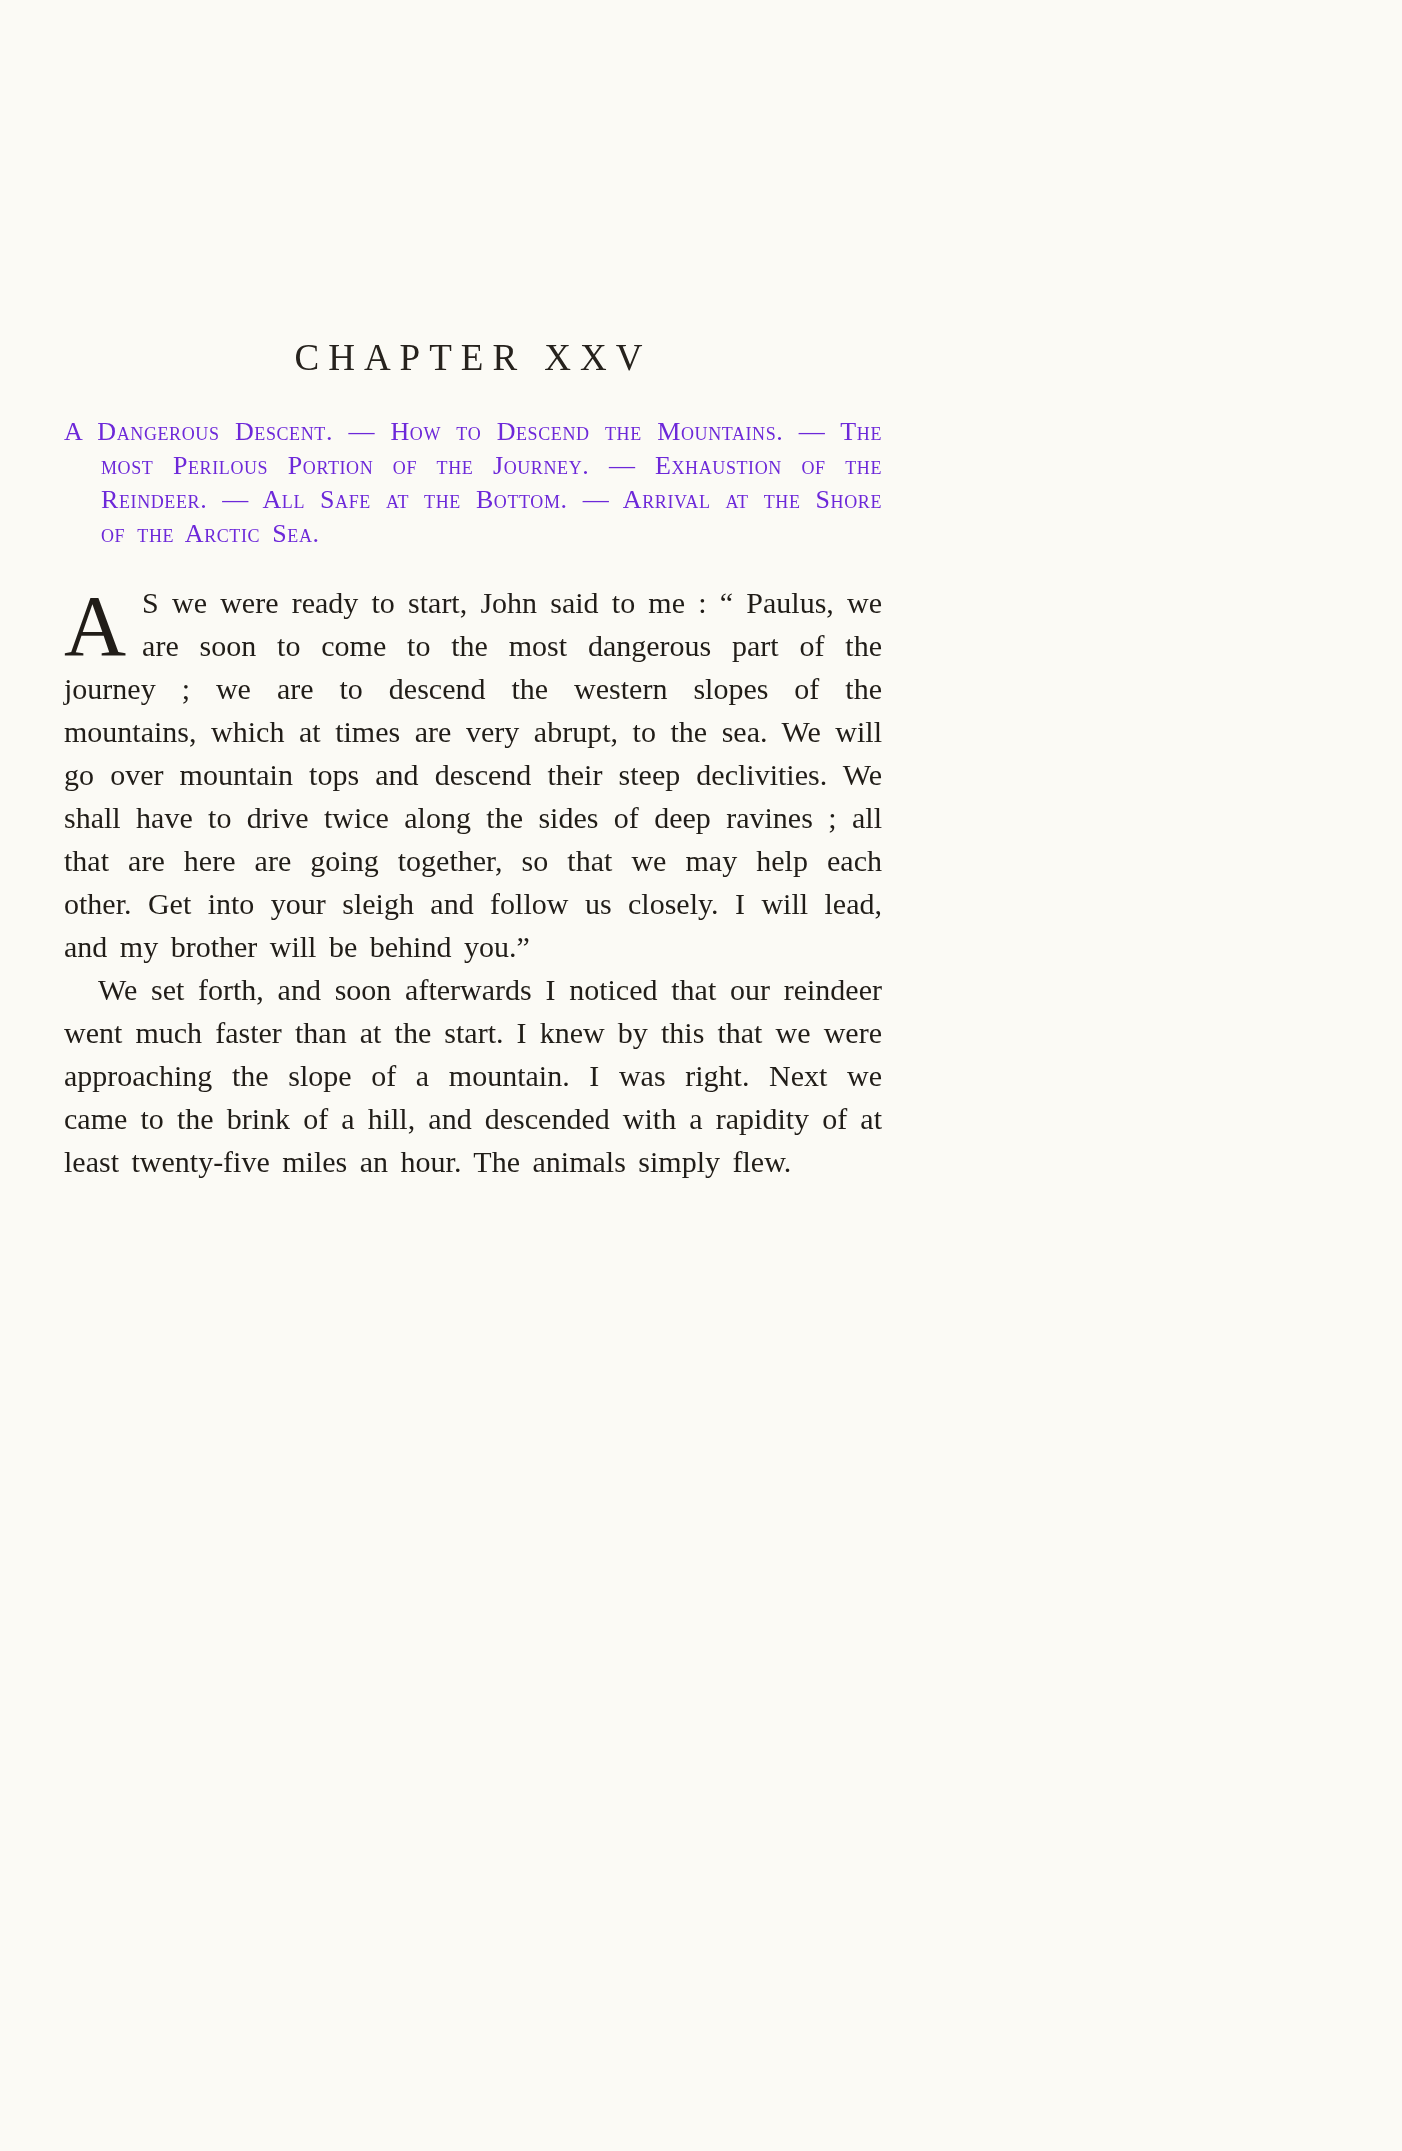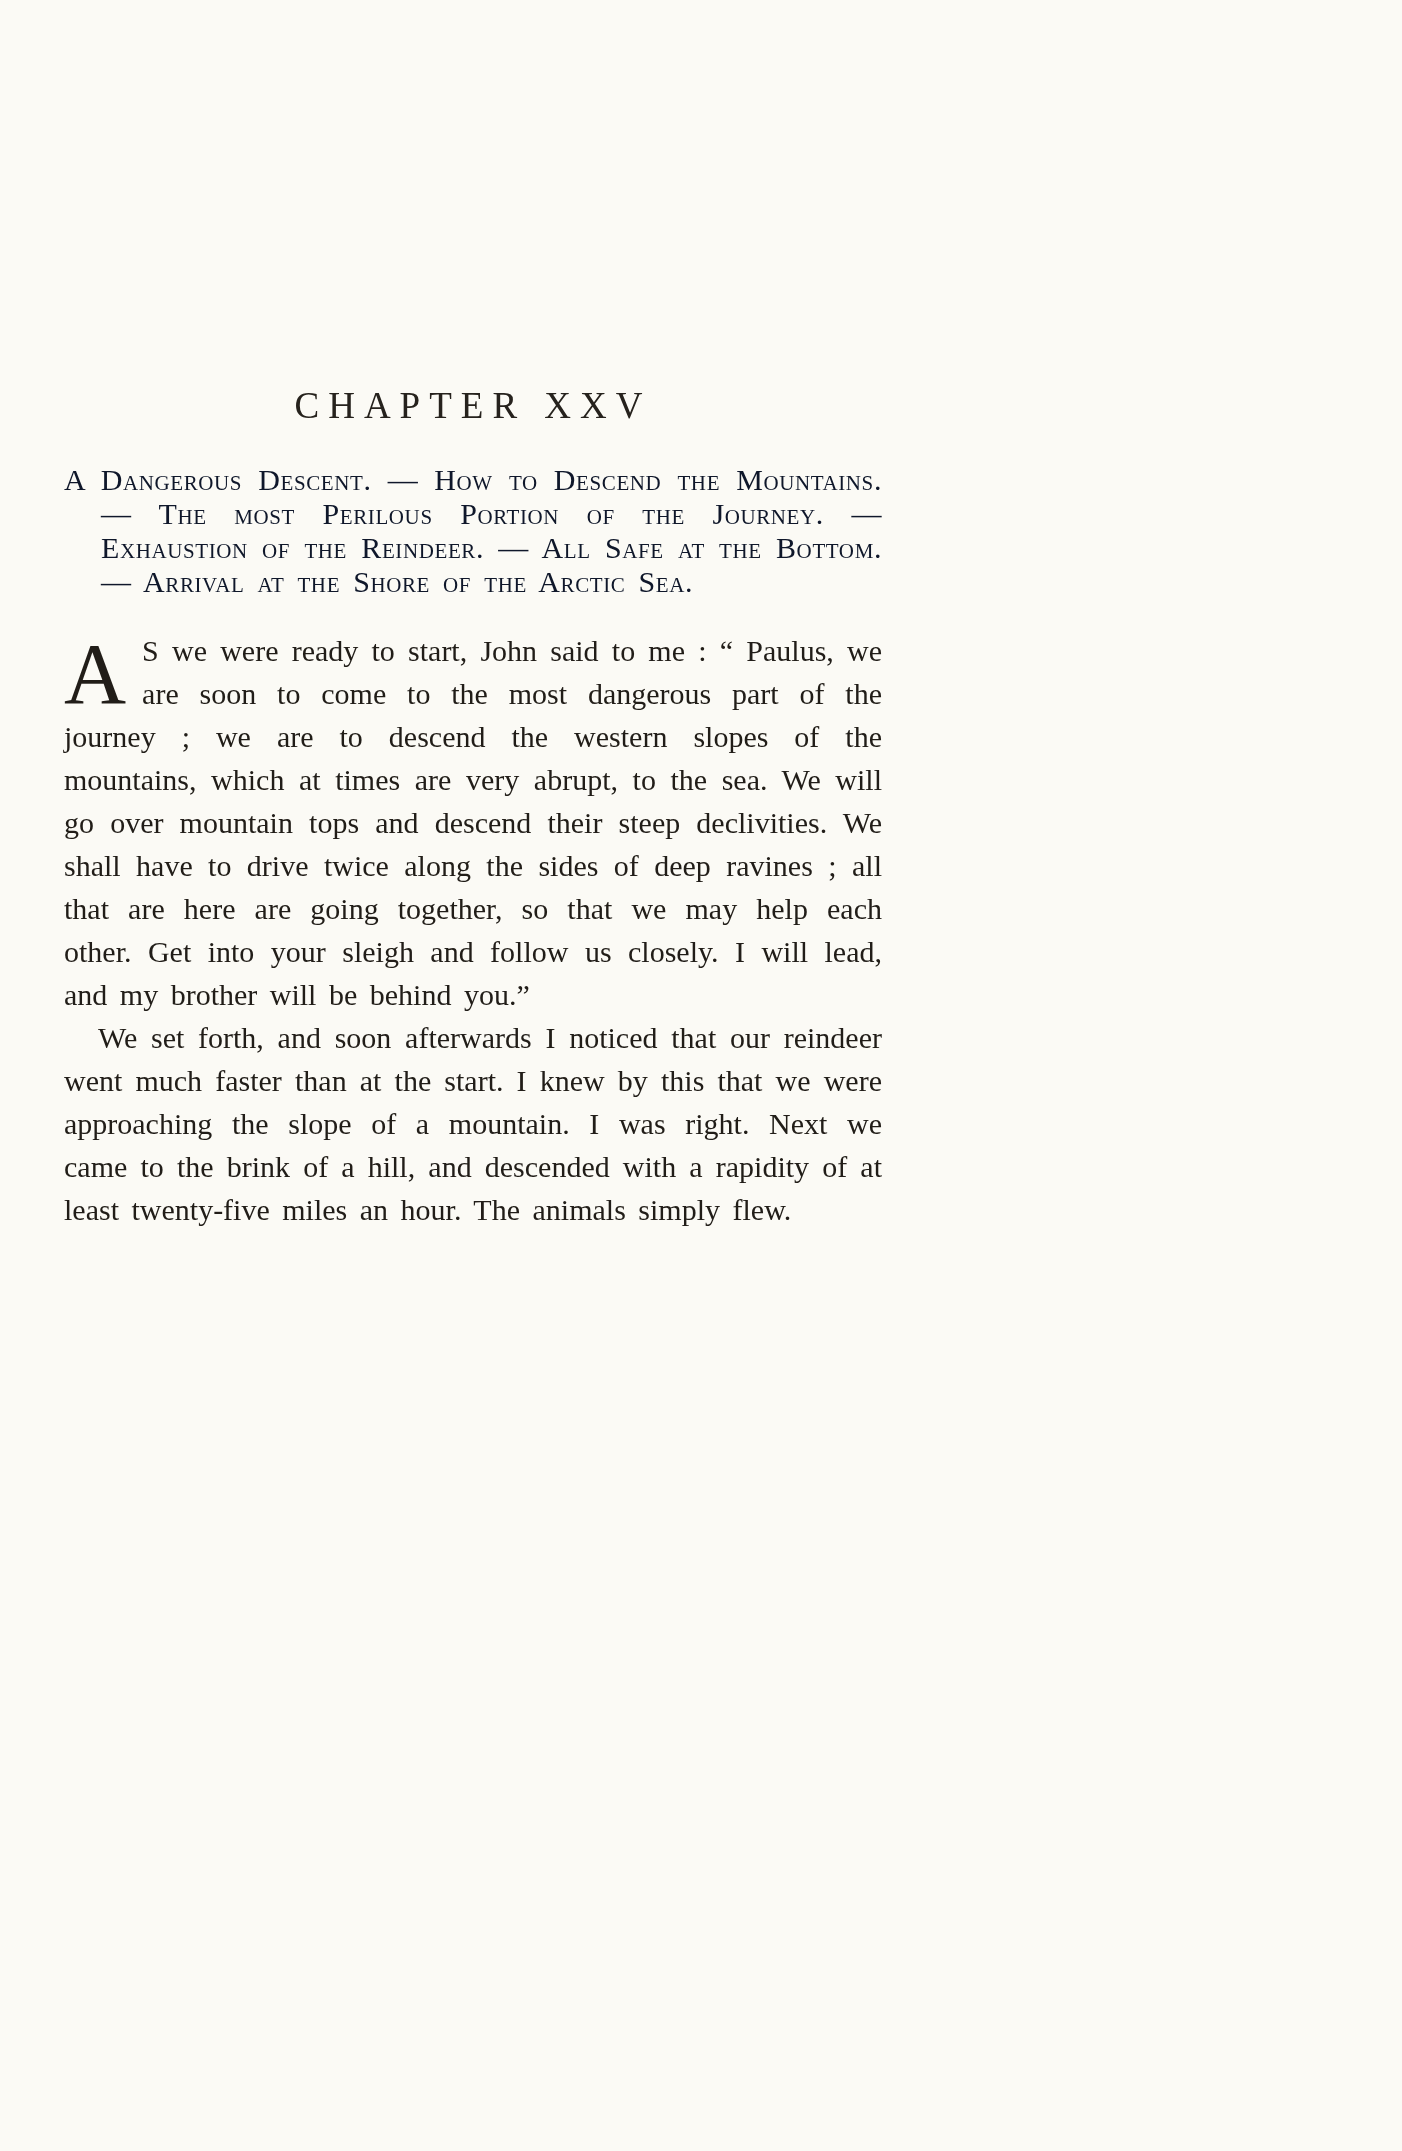--- a/index.html
+++ b/index.html
@@ -17,42 +17,41 @@
   .page {
     position: relative;
     width: 1402px;
     height: 2151px;
     background: #fbfaf5;
   }
   .content {
     box-sizing: content-box;
     padding: 336px 0 0 64px;
     width: 818px;
-    margin-top: 48px;
   }
   .chapter-title {
     margin: 0 0 36px 0;
     text-align: center;
     font-size: 37px;
     font-weight: 400;
     letter-spacing: 9px;
     color: #26221d;
     white-space: nowrap;
   }
   .summary {
     margin: 0 0 30px 0;
     font-variant: small-caps;
-    font-size: 30px;
+    font-size: 26px;
     line-height: 34px;
     letter-spacing: 0.6px;
     word-spacing: 5px;
     text-align: justify;
     padding-left: 37px;
     text-indent: -37px;
-    color: #0f172a;
+    color: #6d28d9;
   }
   .body-text {
     font-size: 30px;
     line-height: 43px;
     text-align: justify;
     word-spacing: 5px;
     color: #211d18;
   }
   .para {
     margin: 0;

